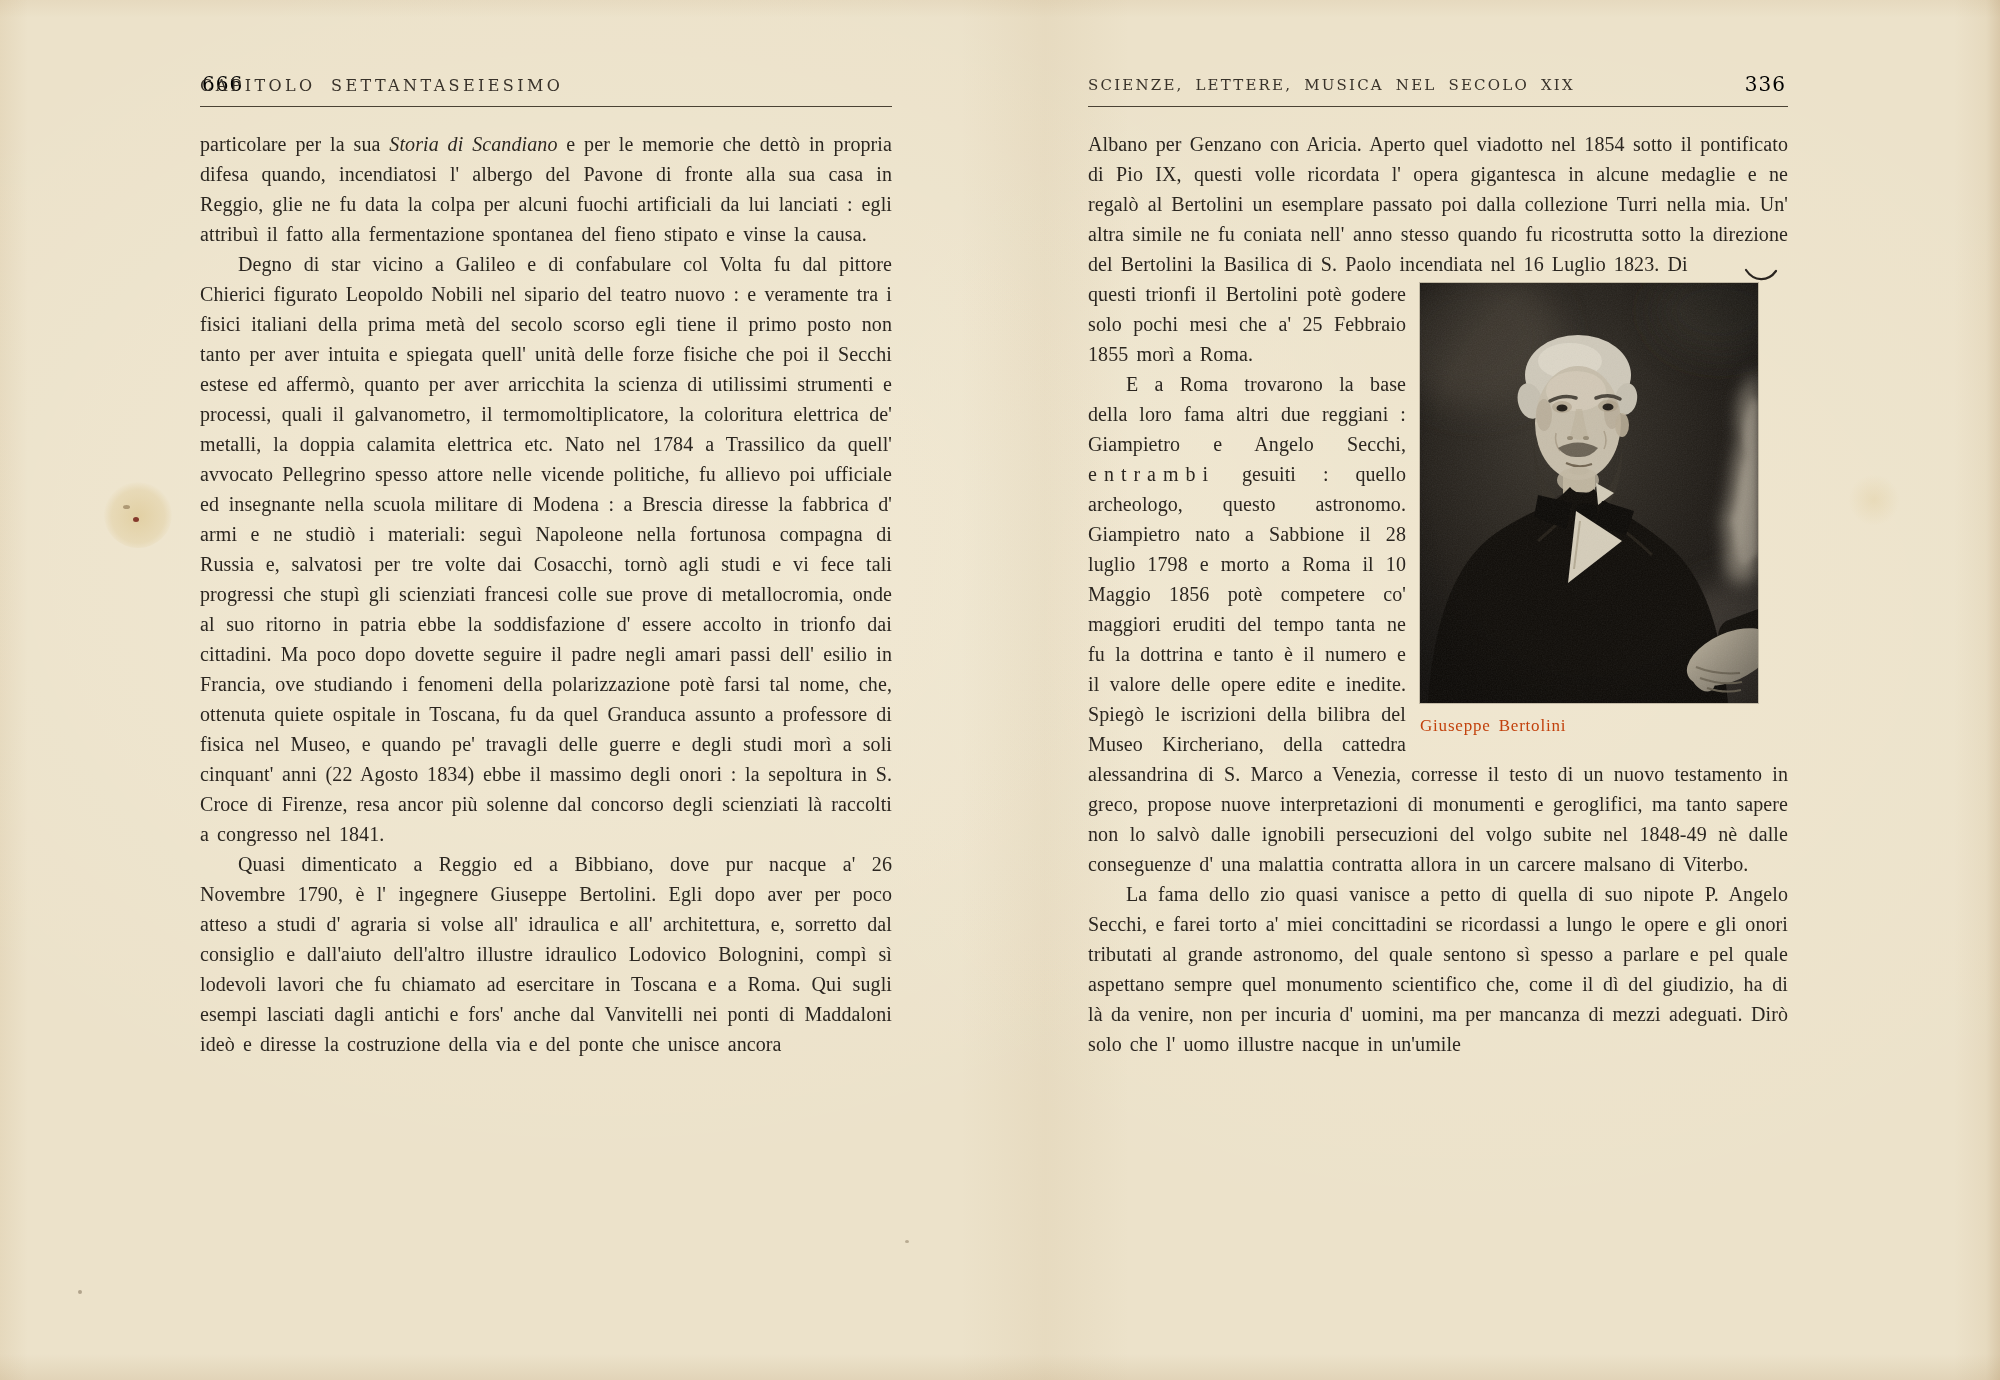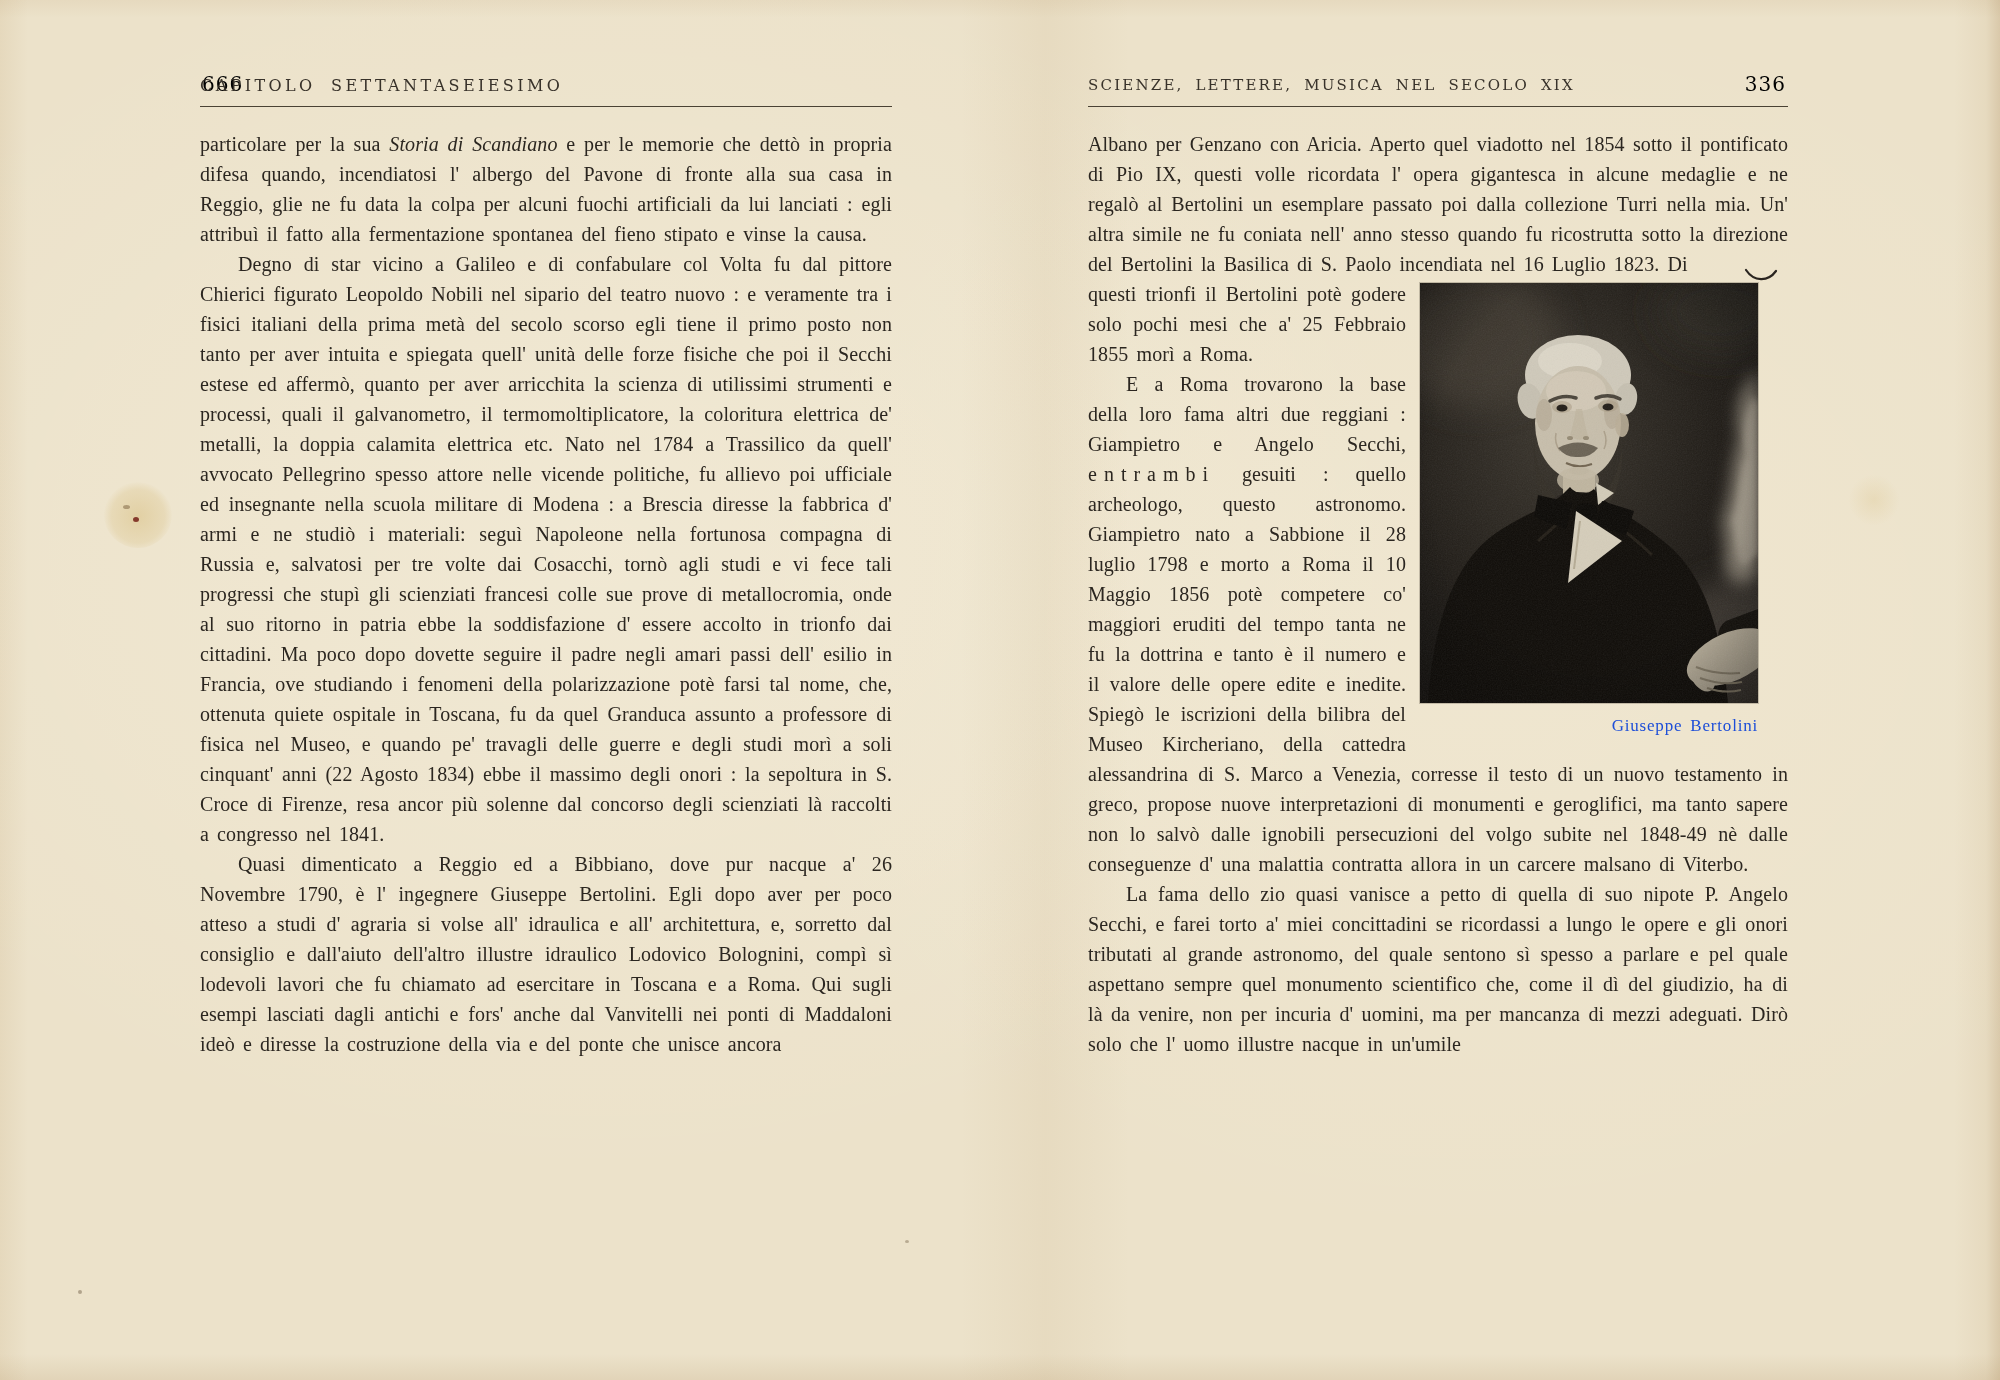--- a/index.html
+++ b/index.html
@@ -50,21 +50,21 @@
   .body-text{margin-top:22px;font-size:20px;line-height:30px;text-align:justify;
     word-spacing:3px;letter-spacing:.1px;color:#2b2620;font-family:Liberation Serif, serif;}
   .body-text p{margin:0;}
   p.indent{text-indent:38px;}
   p.noindent{text-indent:0;}
   .sperr{letter-spacing:7px;}
 
   
   figure.portrait-figure{float:right;width:338px;margin:4px 30px 8px 14px;position:relative;padding:0;}
   .photo-wrap{width:338px;height:420px;line-height:0;box-shadow:0 0 0 1px rgba(60,50,38,.25);}
-  figcaption{margin-top:12px;text-align:right;font-size:17px;letter-spacing:.8px;color:#1d4ed8;line-height:22px;}
+  figcaption{margin-top:12px;text-align:left;font-size:17px;letter-spacing:.8px;color:#c2410c;line-height:22px;}
   .pen-mark{position:absolute;top:-16px;right:-20px;line-height:0;}
 
   .clearfix::after{content:"";display:block;clear:both;}
 </style>
 </head>
 <body>
 
 <div class="paper-tone"></div>
 <div class="gutter-shade"></div>
 

